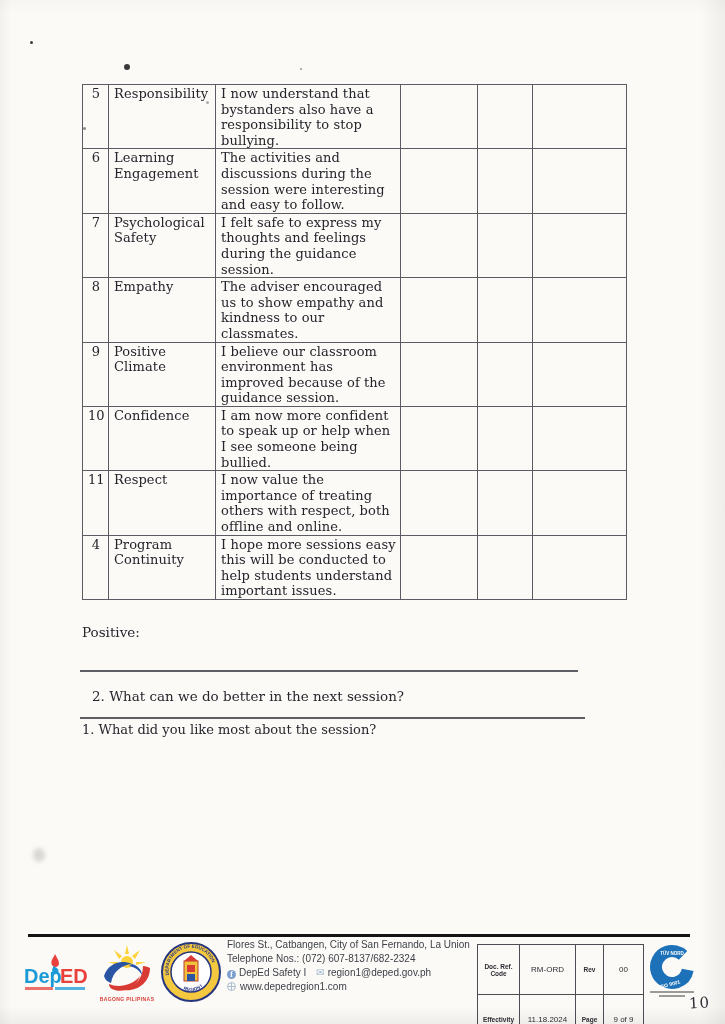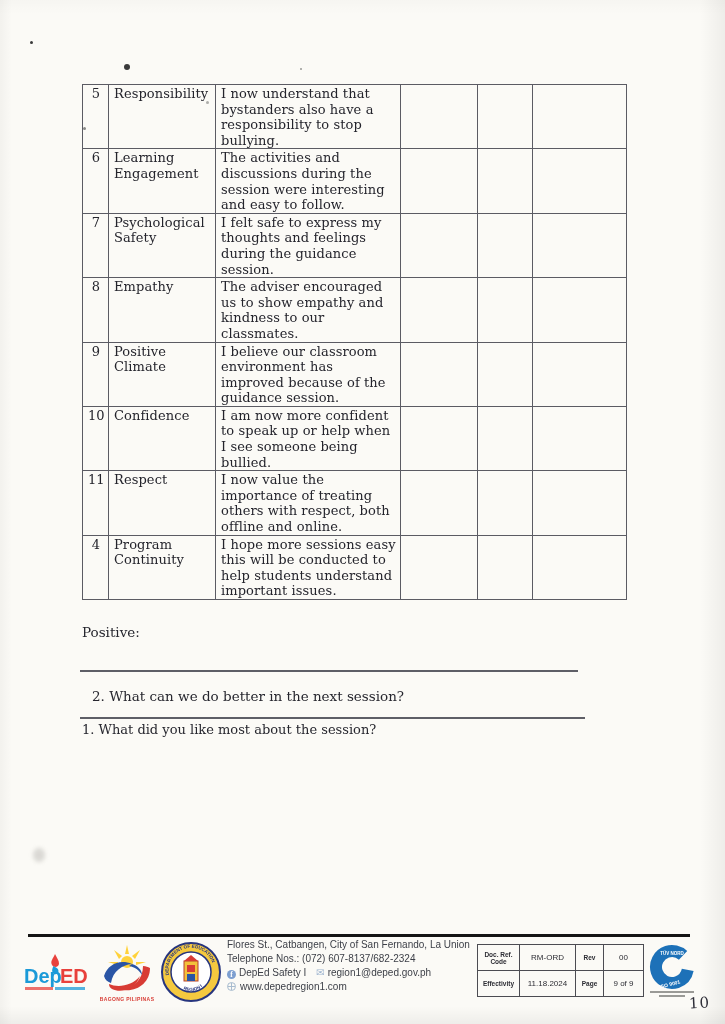--- a/index.html
+++ b/index.html
@@ -63,21 +63,21 @@
     background:
       linear-gradient(180deg, transparent 3px, #a8bccf 3px, #a8bccf 4px, transparent 4px),
       linear-gradient(90deg, transparent 3px, #a8bccf 3px, #a8bccf 4px, transparent 4px);
   }
   table.docref {
     position:absolute; left:477px; top:944px; border-collapse:collapse;
     font-family:"Liberation Sans", sans-serif; table-layout:fixed;
   }
   table.docref td {
     border:1.5px solid #4c4c52; text-align:center; vertical-align:middle;
-    height:17px; padding:4px 1px; color:#2c2c33;
+    height:17px; padding:16px 1px; color:#2c2c33;
   }
   td.dlabel { font-size:6.5px; font-weight:bold; line-height:7px; }
   td.dvalue { font-size:8px; }
   td.dvalue.b { font-weight:normal; }
   .certlines { position:absolute; left:650px; top:991px; width:44px; }
   .certlines div { height:2px; background:#9a9a96; margin-bottom:2px; }
   .certlines div:last-child { width:26px; margin-left:9px; }
   .handwritten {
     position:absolute; left:689px; top:994px;
     font-family:"DejaVu Serif", serif; font-size:15px; color:#2e2e38;

